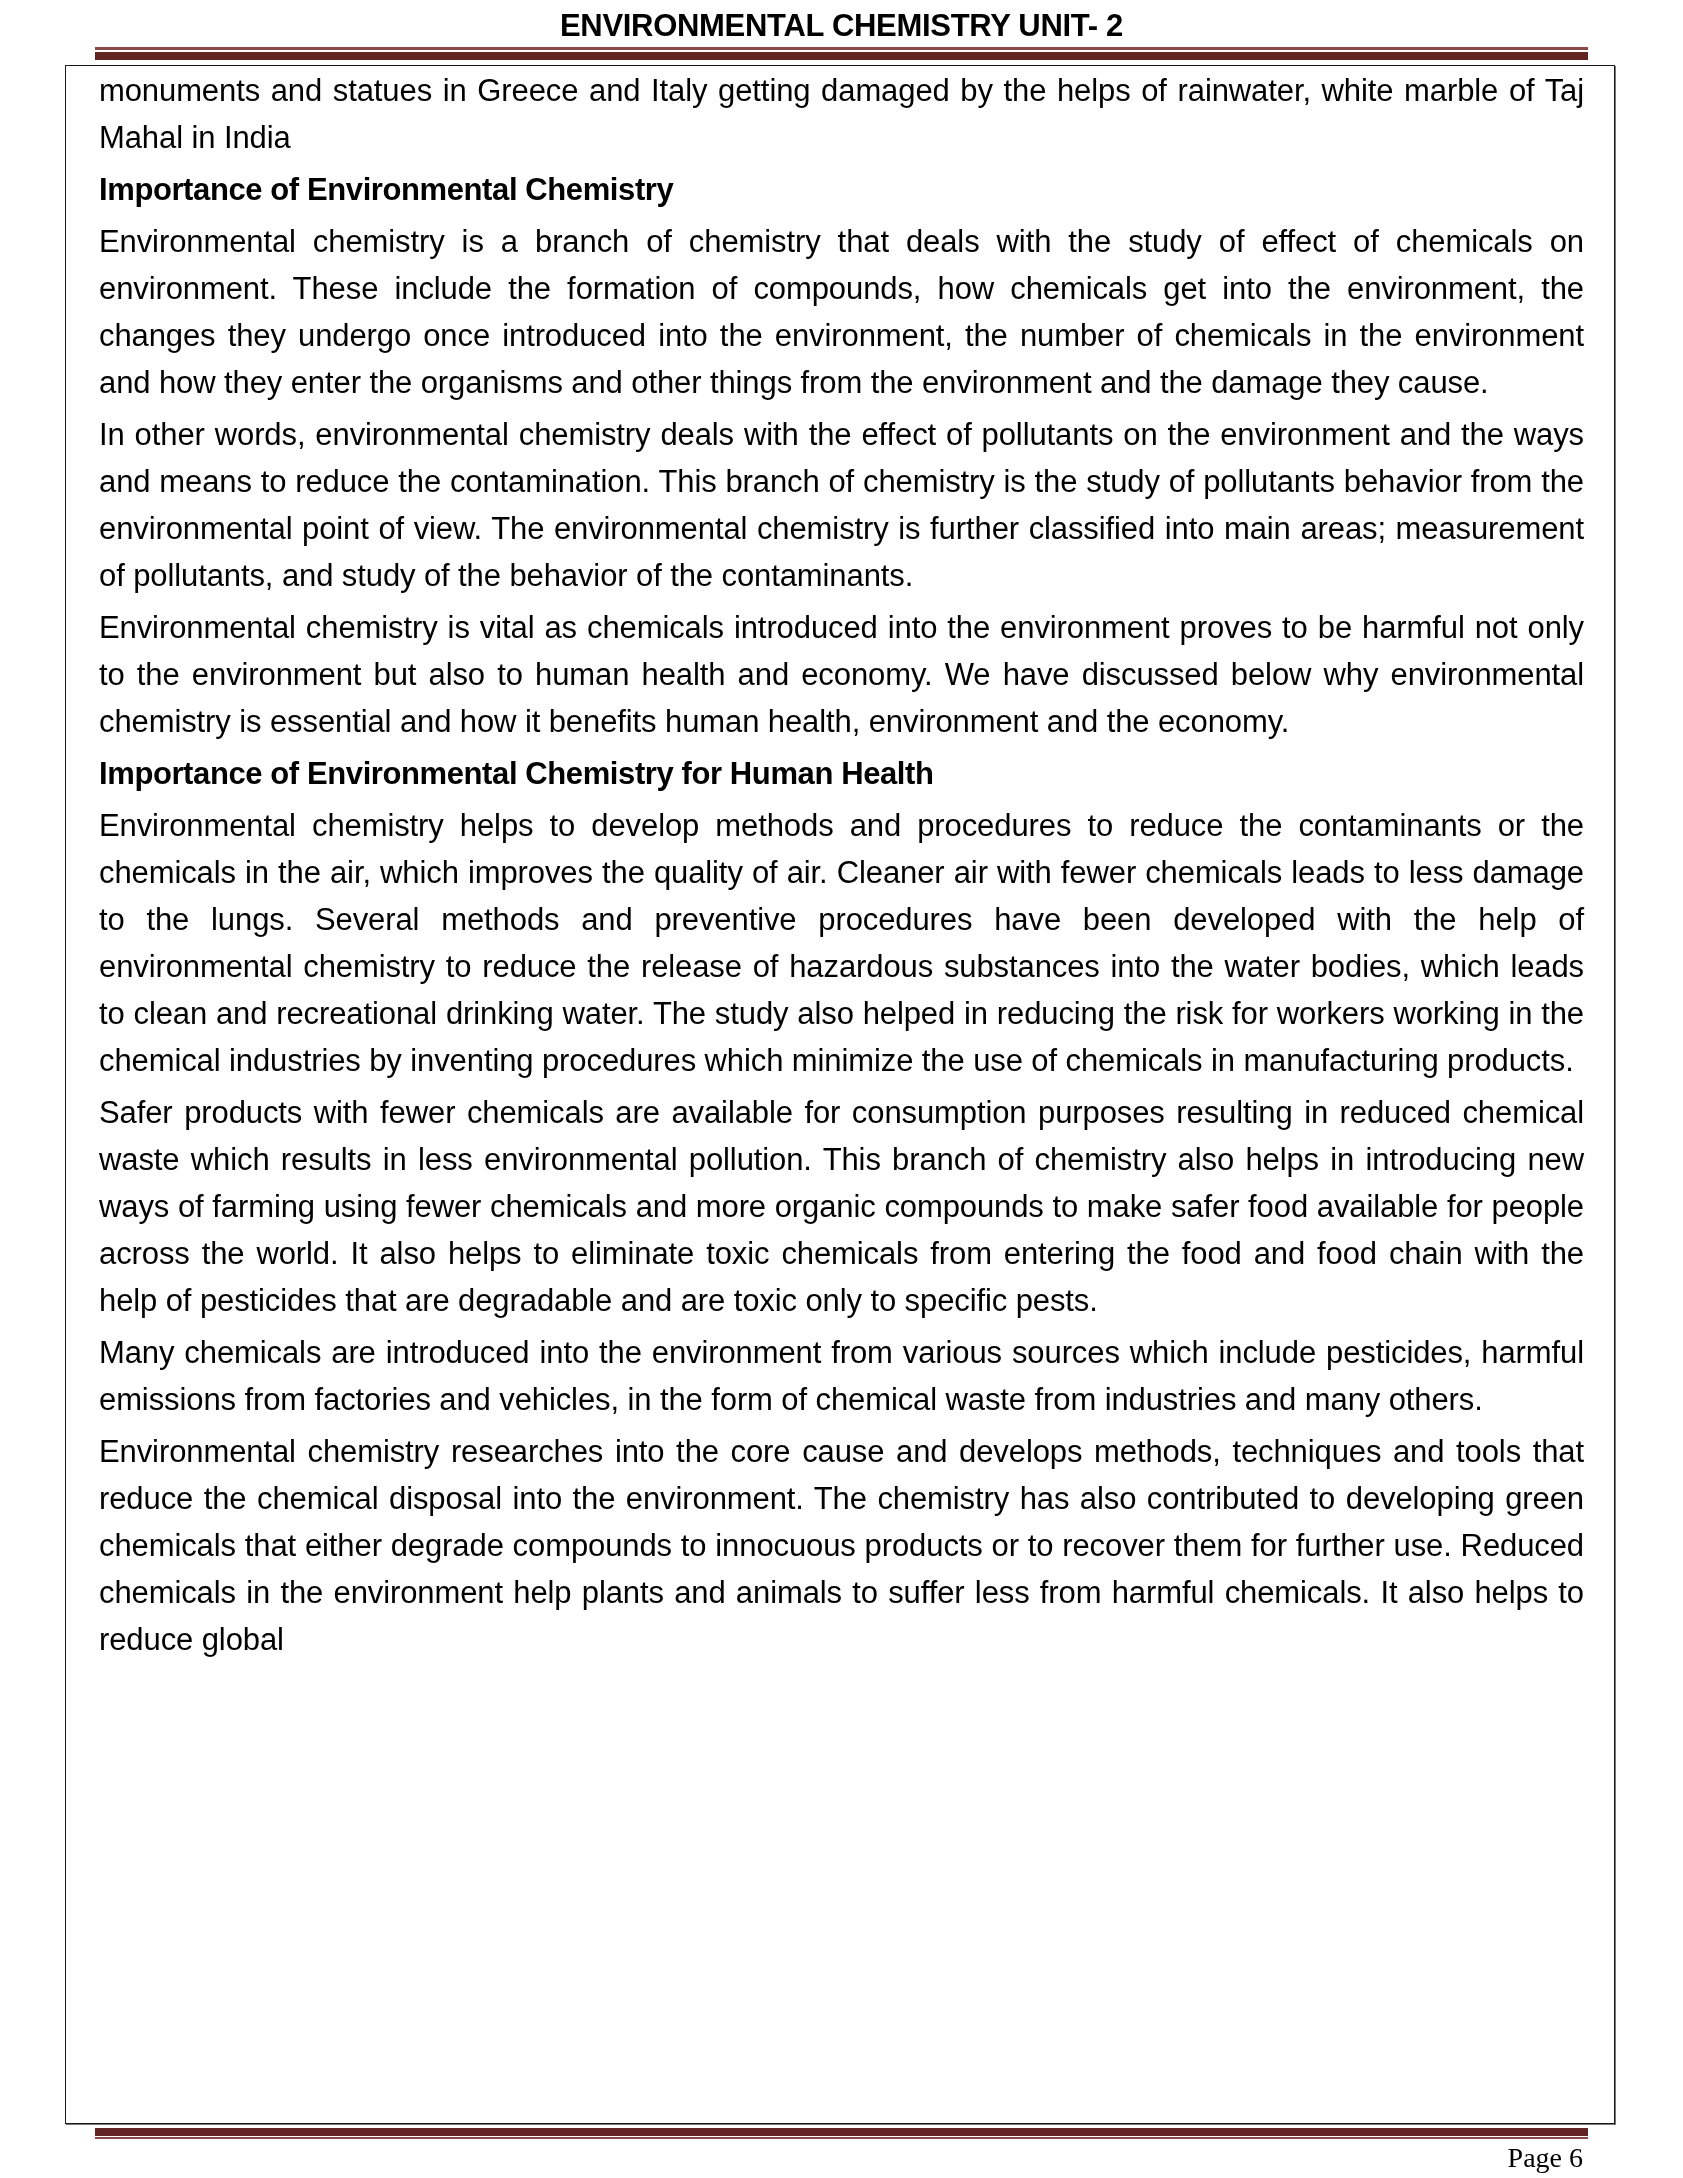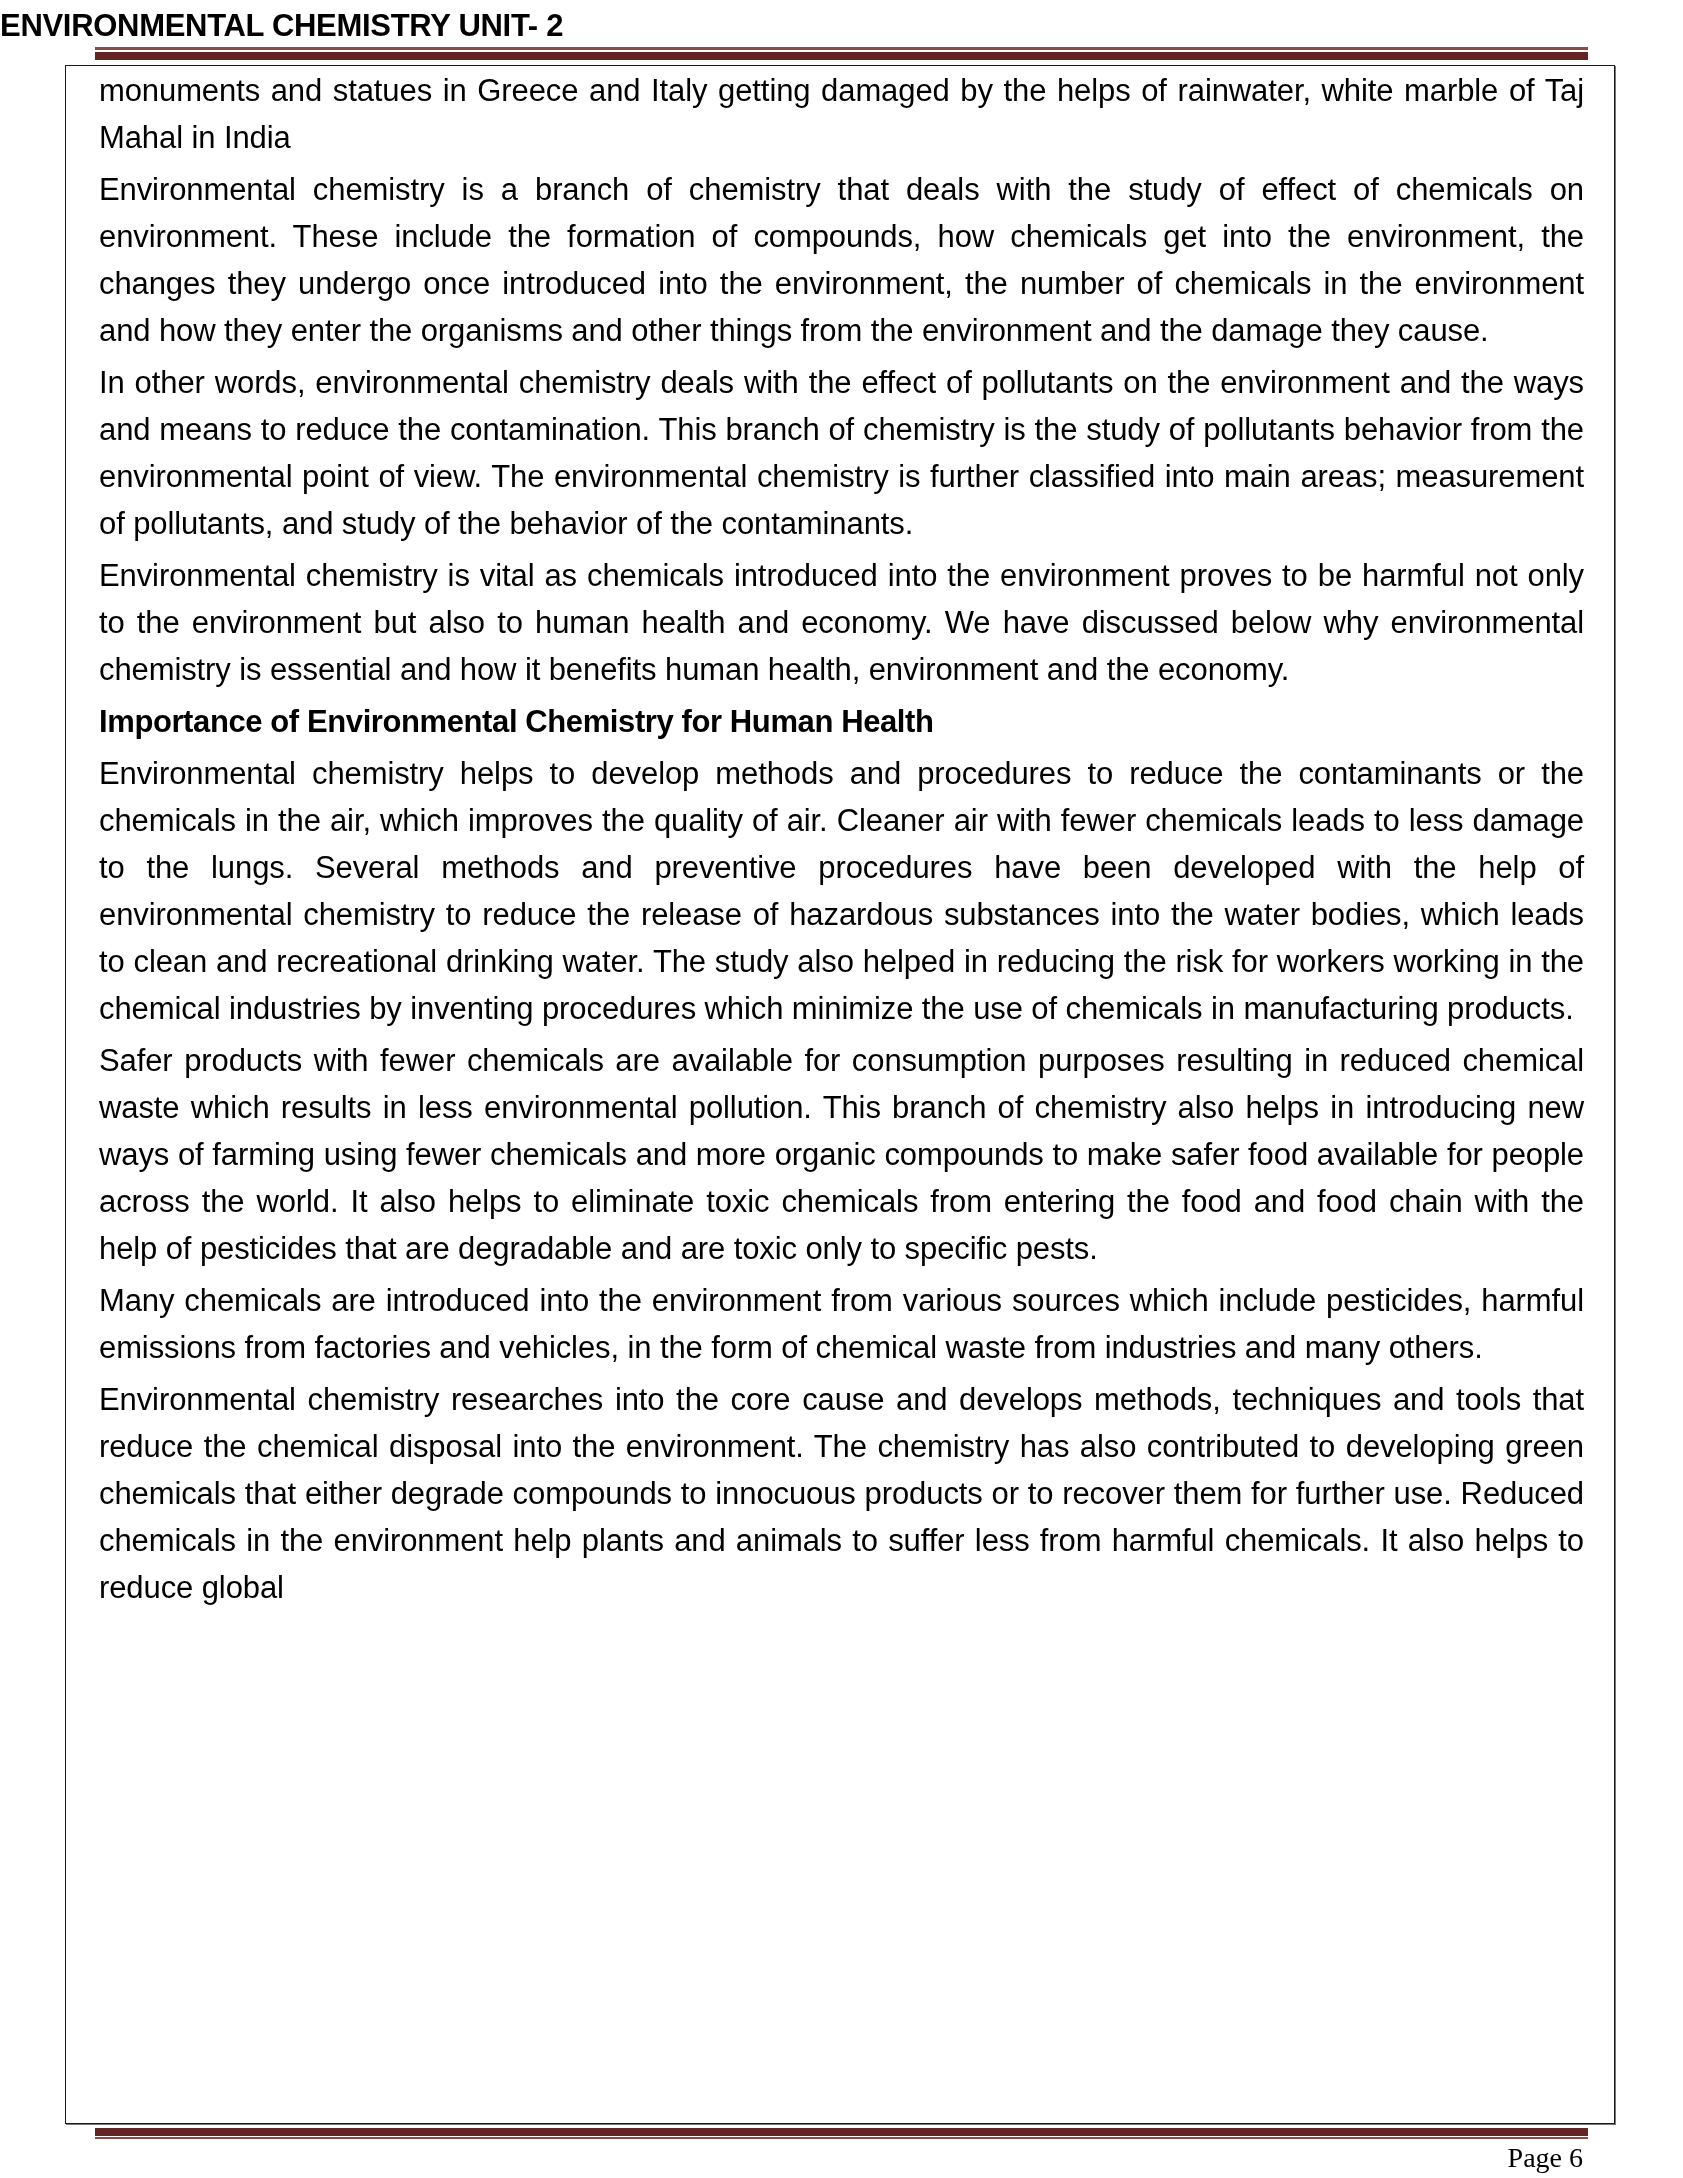--- a/index.html
+++ b/index.html
@@ -13,20 +13,21 @@
     position: relative;
     overflow: hidden;
     font-family: "Liberation Sans", "DejaVu Sans", sans-serif;
     color: #000000;
   }
   .page-header-title {
     position: absolute;
     left: 0;
     top: 6px;
     width: 1683px;
+    text-align: center;
     font-weight: bold;
     font-size: 31px;
     letter-spacing: -0.3px;
     line-height: 40px;
   }
   .rule-thin {
     position: absolute;
     height: 3px;
     background: #8a4a47;
   }
@@ -86,20 +87,21 @@
 <div>
   <div class="page-header-title">ENVIRONMENTAL CHEMISTRY UNIT- 2</div>
   <div class="rule-thin header-rule-thin"></div>
   <div class="rule-thick header-rule-thick"></div>
 </div>
 
 <div class="content-box"></div>
 
 <div class="content">
   <p>monuments and statues in Greece and Italy getting damaged by the helps of rainwater, white marble of Taj Mahal in India</p>
+  <h2>Importance of Environmental Chemistry</h2>
   <p>Environmental chemistry is a branch of chemistry that deals with the study of effect of chemicals on environment. These include the formation of compounds, how chemicals get into the environment, the changes they undergo once introduced into the environment, the number of chemicals in the environment and how they enter the organisms and other things from the environment and the damage they cause.</p>
   <p>In other words, environmental chemistry deals with the effect of pollutants on the environment and the ways and means to reduce the contamination. This branch of chemistry is the study of pollutants behavior from the environmental point of view. The environmental chemistry is further classified into main areas; measurement of pollutants, and study of the behavior of the contaminants.</p>
   <p>Environmental chemistry is vital as chemicals introduced into the environment proves to be harmful not only to the environment but also to human health and economy. We have discussed below why environmental chemistry is essential and how it benefits human health, environment and the economy.</p>
   <h2>Importance of Environmental Chemistry for Human Health</h2>
   <p>Environmental chemistry helps to develop methods and procedures to reduce the contaminants or the chemicals in the air, which improves the quality of air. Cleaner air with fewer chemicals leads to less damage to the lungs. Several methods and preventive procedures have been developed with the help of environmental chemistry to reduce the release of hazardous substances into the water bodies, which leads to clean and recreational drinking water. The study also helped in reducing the risk for workers working in the chemical industries by inventing procedures which minimize the use of chemicals in manufacturing products.</p>
   <p>Safer products with fewer chemicals are available for consumption purposes resulting in reduced chemical waste which results in less environmental pollution. This branch of chemistry also helps in introducing new ways of farming using fewer chemicals and more organic compounds to make safer food available for people across the world. It also helps to eliminate toxic chemicals from entering the food and food chain with the help of pesticides that are degradable and are toxic only to specific pests.</p>
   <p>Many chemicals are introduced into the environment from various sources which include pesticides, harmful emissions from factories and vehicles, in the form of chemical waste from industries and many others.</p>
   <p>Environmental chemistry researches into the core cause and develops methods, techniques and tools that reduce the chemical disposal into the environment. The chemistry has also contributed to developing green chemicals that either degrade compounds to innocuous products or to recover them for further use. Reduced chemicals in the environment help plants and animals to suffer less from harmful chemicals. It also helps to reduce global</p>
 </div>
 

